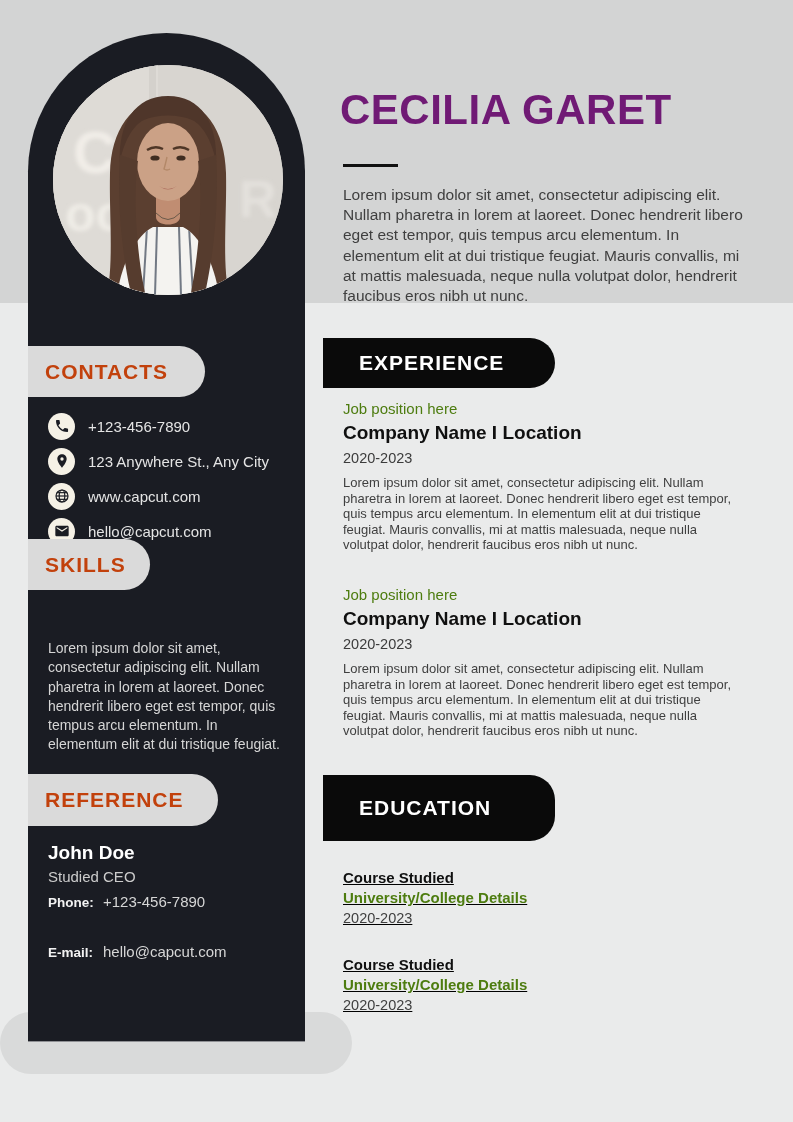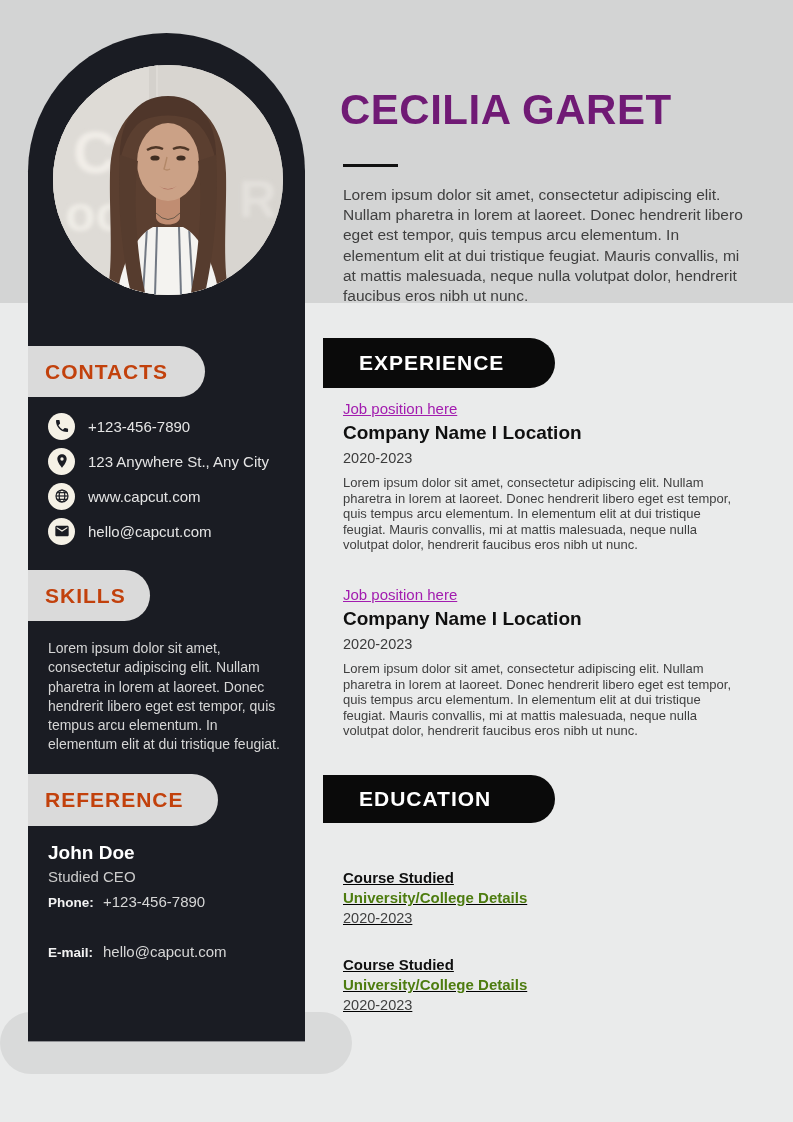--- a/index.html
+++ b/index.html
@@ -17,21 +17,21 @@
   .sidebar { position:absolute; left:28px; top:33px; width:277px; height:1009px;
     background:#1a1c23; border-radius:139px 139px 0 0; border-bottom:1px solid #8f9094; }
   .photo { position:absolute; left:53px; top:65px; width:230px; height:230px;
     border-radius:50%; overflow:hidden; background:#d8d5d0; }
   .photo svg { display:block; }
 
   .side-pill { position:absolute; left:28px; height:51px; background:#dadada;
     border-radius:0 26px 26px 0; display:flex; align-items:center; padding-left:17px;
     font-weight:800; font-size:21px; letter-spacing:1px; color:#c2410c; }
   .pill-contacts { top:346px; width:177px; }
-  .pill-skills   { top:570px; width:122px; }
+  .pill-skills   { top:539px; width:122px; }
   .pill-reference{ top:774px; width:190px; height:52px; }
 
   .contact-row { position:absolute; left:48px; height:28px; display:flex; align-items:center; gap:13px; }
   .icon-circle { width:27px; height:27px; border-radius:50%; background:#f5f1e6;
     display:flex; align-items:center; justify-content:center; flex:0 0 27px; }
   .icon-circle svg { width:16px; height:16px; }
   .contact-text { font-size:15px; color:#e4e4e4; white-space:nowrap; }
 
   .skills-text { position:absolute; left:48px; top:639px; width:240px;
     font-size:14px; line-height:19.3px; color:#d6d6d6; }
@@ -49,25 +49,25 @@
   .person-title { position:absolute; left:343px; top:132px; font-size:27px; font-style:italic;
     font-weight:500; color:#141414; }
   .title-underline { position:absolute; left:343px; top:164px; width:55px; height:3px; background:#111; }
   .summary { position:absolute; left:343px; top:185px; width:402px;
     font-size:15.5px; line-height:20.2px; color:#3f3f3f; }
 
   .black-pill { position:absolute; left:307px; width:232px; height:50px; background:#0a0a0a;
     border-radius:0 25px 25px 0; display:flex; align-items:center; padding-left:36px;
     font-weight:800; font-size:21px; letter-spacing:1px; color:#ffffff;margin-left:16px; }
   .pill-experience { top:338px; }
-  .pill-education  { top:775px; height:48px; }
+  .pill-education  { top:775px; height:66px; }
 
   .exp-content { position:absolute; left:343px; top:400px; width:398px; }
   .exp-entry + .exp-entry { margin-top:33px; }
-  .exp-position { font-size:15px; color:#a21caf; margin-bottom:5px;text-decoration:underline; }
+  .exp-position { font-size:15px; color:#4d7c0f; margin-bottom:5px; }
   .exp-company  { font-size:19px; font-weight:bold; color:#101010; margin-bottom:6px; }
   .exp-dates    { font-size:14.5px; color:#3c3c3c; margin-bottom:9px; }
   .exp-desc     { font-size:13px; line-height:15.6px; color:#3f3f3f; }
 
   .edu-content { position:absolute; left:343px; top:868px; width:310px;text-decoration:underline; }
   .edu-entry + .edu-entry { margin-top:27px; }
   .edu-course { font-size:15px; font-weight:bold; color:#101010; line-height:20px; }
   .edu-school { font-size:15px; font-weight:bold; color:#4d7c0f; line-height:20px; }
   .edu-dates  { font-size:14.5px; color:#3f3f3f; line-height:20px; }
 </style>

